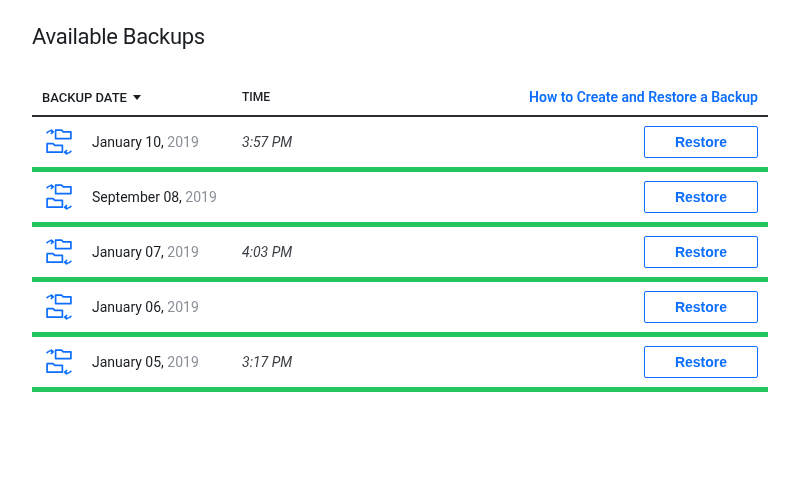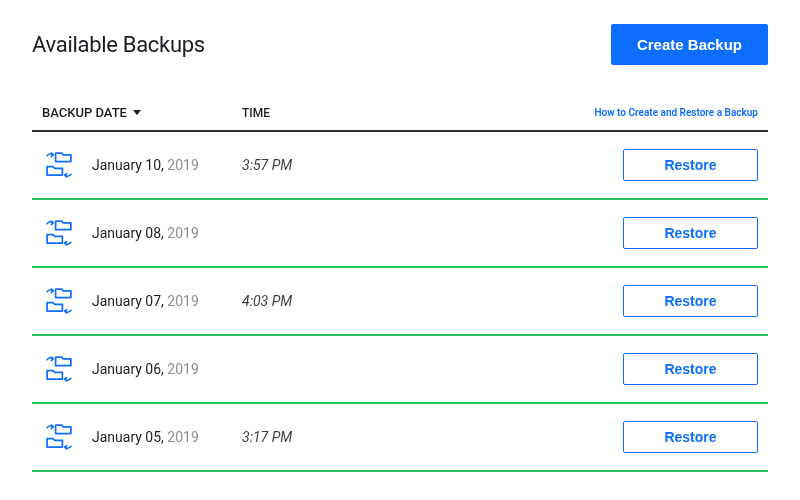--- a/index.html
+++ b/index.html
@@ -63,30 +63,30 @@
     }
     .col-time-header {
       width: 160px;
       font-size: 12px;
       font-weight: 500;
       color: #1a1e23;
     }
     .col-help-header {
       flex: 1;
       text-align: right;
-      font-size: 10px;
+      font-size: 14px;
       font-weight: 600;
       color: #0d6efd;
       cursor: pointer;
     }
     .row {
       display: flex;
       align-items: center;
-      padding: 16px 10px;
-      border-bottom: 2px solid #22c55e;
+      padding: 8px 10px;
+      border-bottom: 5px solid #22c55e;
     }
     .row-icon {
       width: 50px;
       display: flex;
       align-items: center;
     }
     .row-date {
       width: 150px;
       font-size: 14px;
       color: #1a1e23;
@@ -103,38 +103,37 @@
     .row-action {
       flex: 1;
       display: flex;
       justify-content: flex-end;
     }
     .restore-btn {
       border: 1px solid #0d6efd;
       background: #fff;
       color: #0d6efd;
       padding: 7px 0;
-      width: 135px;
+      width: 114px;
       font-size: 14px;
       font-weight: 600;
       cursor: pointer;
       border-radius: 2px;
       text-align: center;
     }
     .backup-svg {
       width: 34px;
       height: 34px;
     }
   </style>
 </head>
 <body>
 
 <div class="header-row">
   <h1 class="page-title">Available Backups</h1>
-  <button class="create-btn">Create Backup</button>
 </div>
 
 <div class="table-header">
   <div class="col-date-header">
     <span>BACKUP DATE</span>
     <span class="sort-caret"></span>
   </div>
   <div class="col-time-header">TIME</div>
   <div class="col-help-header">How to Create and Restore a Backup</div>
 </div>
@@ -161,21 +160,21 @@
       <div class="row-icon">
 <svg class="backup-svg" viewBox="0 0 40 40" fill="none" stroke="#0d6efd" stroke-width="2" stroke-linecap="round" stroke-linejoin="round">
   <path d="M6 9 a5 5 0 0 1 7 -1"></path>
   <path d="M11 6 l2 2 l-2 2" fill="none"></path>
   <path d="M16 6 h7 l2 2 h9 v8 h-18 z" fill="none"></path>
   <path d="M6 22 h7 l2 2 h9 v8 h-18 z" fill="none"></path>
   <path d="M34 31 a5 5 0 0 1 -7 1"></path>
   <path d="M29 34 l-2 -2 l2 -2" fill="none"></path>
 </svg>
       </div>
-      <div class="row-date"><span>January 08,</span> <span class="year">2019</span></div>
+      <div class="row-date"><span>September 08,</span> <span class="year">2019</span></div>
       <div class="row-action">
         <button class="restore-btn">Restore</button>
       </div>
     </div>
     <div class="row">
       <div class="row-icon">
 <svg class="backup-svg" viewBox="0 0 40 40" fill="none" stroke="#0d6efd" stroke-width="2" stroke-linecap="round" stroke-linejoin="round">
   <path d="M6 9 a5 5 0 0 1 7 -1"></path>
   <path d="M11 6 l2 2 l-2 2" fill="none"></path>
   <path d="M16 6 h7 l2 2 h9 v8 h-18 z" fill="none"></path>

